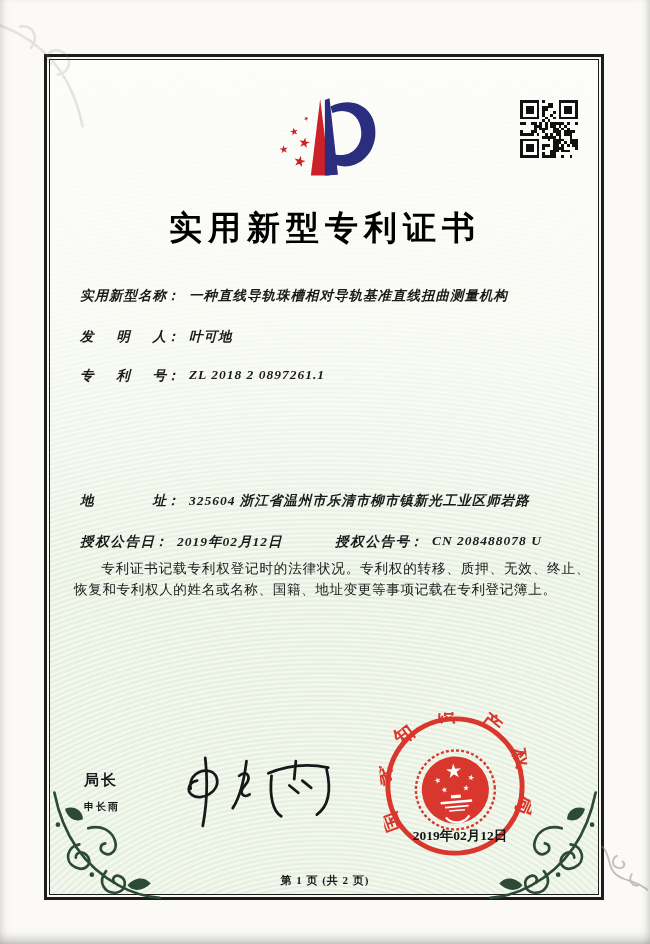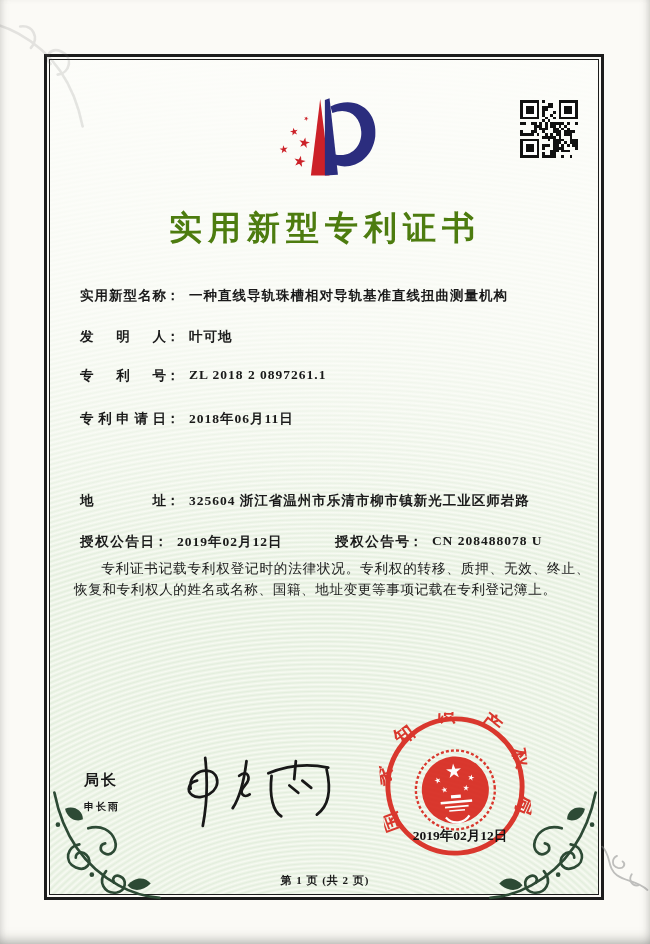--- a/index.html
+++ b/index.html
@@ -17,22 +17,22 @@
     border:3px solid #1c1c1c; box-sizing:border-box;
   }
   .frame-inner{
     position:absolute; inset:2px; border:1px solid #1c1c1c;
     background:
       linear-gradient(180deg, rgba(253,253,250,.95) 0%, rgba(253,253,250,.75) 30%, rgba(253,253,250,0) 62%),
       repeating-radial-gradient(ellipse 1300px 980px at 50% 118%, #e3eedd 0px, #f7faf2 3px, #e3eedd 6px);
   }
   .abs{position:absolute;}
   .cert-number{left:64px; top:103px; font-size:13.5px; font-weight:700; letter-spacing:2px;}
-  .title{left:44px; width:562px; top:206px; text-align:center; font-size:33px; font-weight:700; letter-spacing:6px; color:#4d7c0f;}
-  .field-row{left:80px; height:20px; font-size:13.5px; white-space:nowrap;}
+  .title{left:44px; width:562px; top:206px; text-align:center; font-size:33px; font-weight:700; letter-spacing:6px; color:#000000;}
+  .field-row{left:80px; height:20px; font-size:13.5px; white-space:nowrap;font-style:italic;}
   .flabel{display:inline-block; width:74px; text-align:justify; text-align-last:justify; -moz-text-align-last:justify; text-justify:inter-character; font-weight:700; vertical-align:top;}
   .fcolon{font-weight:700; display:inline-block; vertical-align:top;}
   .fvalue{font-weight:700; letter-spacing:1px; margin-left:6px; display:inline-block; vertical-align:top;}
   .grant-group2{position:absolute; left:255px; top:0;}
   .body-text{left:74px; top:559px; width:516px; font-size:13.6px; line-height:20.8px; text-align:justify; letter-spacing:0.6px; font-weight:500;}
   .body-text p{margin:0; text-indent:2em;}
   .officer-title{left:84px; top:771px; font-size:15px; font-weight:700; letter-spacing:2px;}
   .officer-name{left:84px; top:800px; font-size:10px; font-weight:700; letter-spacing:2px;}
   .signature{left:168px; top:746px;}
   .seal{left:381px; top:712px; transform:rotate(-5deg); opacity:.92;}
@@ -212,24 +212,20 @@
     <span class="fvalue">一种直线导轨珠槽相对导轨基准直线扭曲测量机构</span>
   </div>
   <div class="abs field-row" style="top:328px">
     <span class="flabel" style="width:86px">发明人</span><span class="fcolon">：</span>
     <span class="fvalue">叶可地</span>
   </div>
   <div class="abs field-row" style="top:367px">
     <span class="flabel" style="width:86px">专利号</span><span class="fcolon">：</span>
     <span class="fvalue">ZL 2018 2 0897261.1</span>
   </div>
-  <div class="abs field-row" style="top:410px">
-    <span class="flabel" style="width:86px">专利申请日</span><span class="fcolon">：</span>
-    <span class="fvalue">2018年06月11日</span>
-  </div>
   <div class="abs field-row" style="top:492px">
     <span class="flabel" style="width:86px">地址</span><span class="fcolon">：</span>
     <span class="fvalue">325604 浙江省温州市乐清市柳市镇新光工业区师岩路</span>
   </div>
   <div class="abs field-row" style="top:533px; width:500px">
     <span class="flabel">授权公告日</span><span class="fcolon">：</span>
     <span class="fvalue">2019年02月12日</span>
     <span class="grant-group2">
       <span class="flabel">授权公告号</span><span class="fcolon">：</span>
       <span class="fvalue">CN 208488078 U</span>

